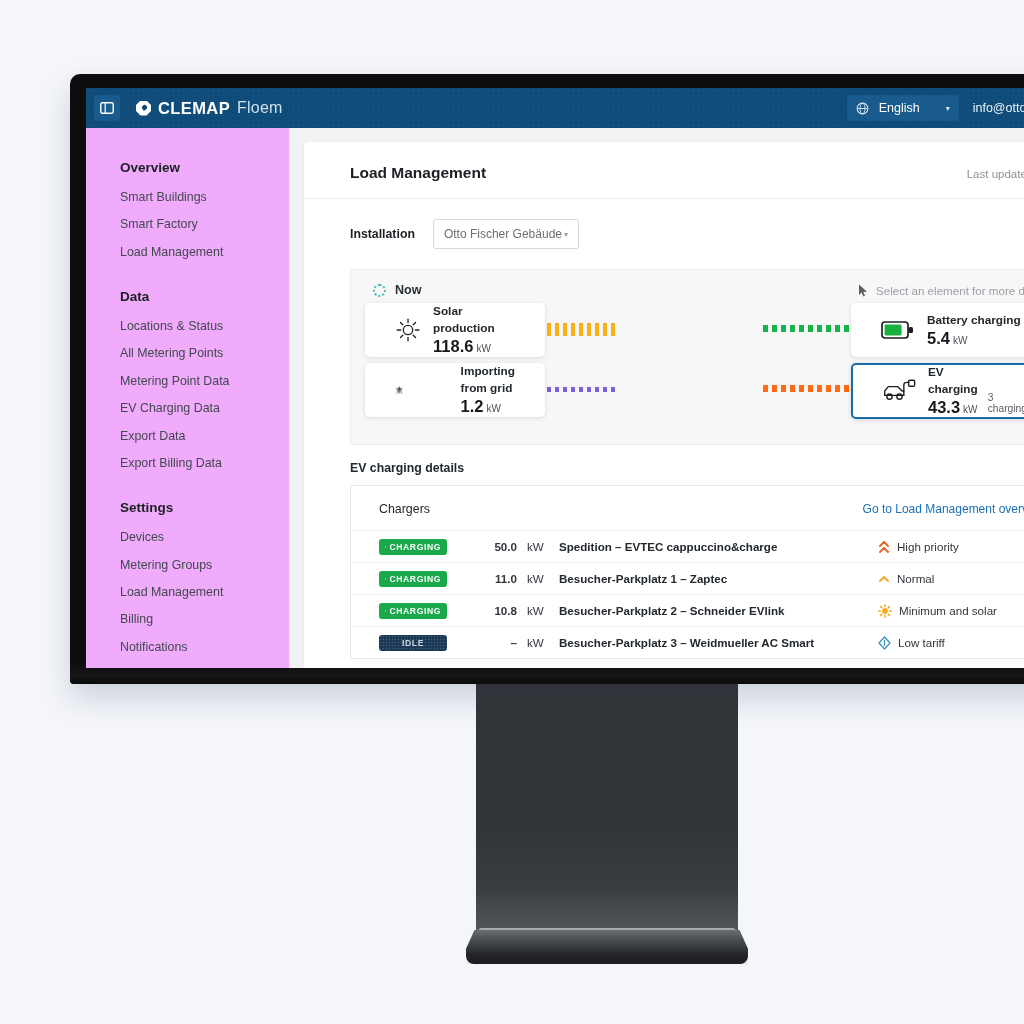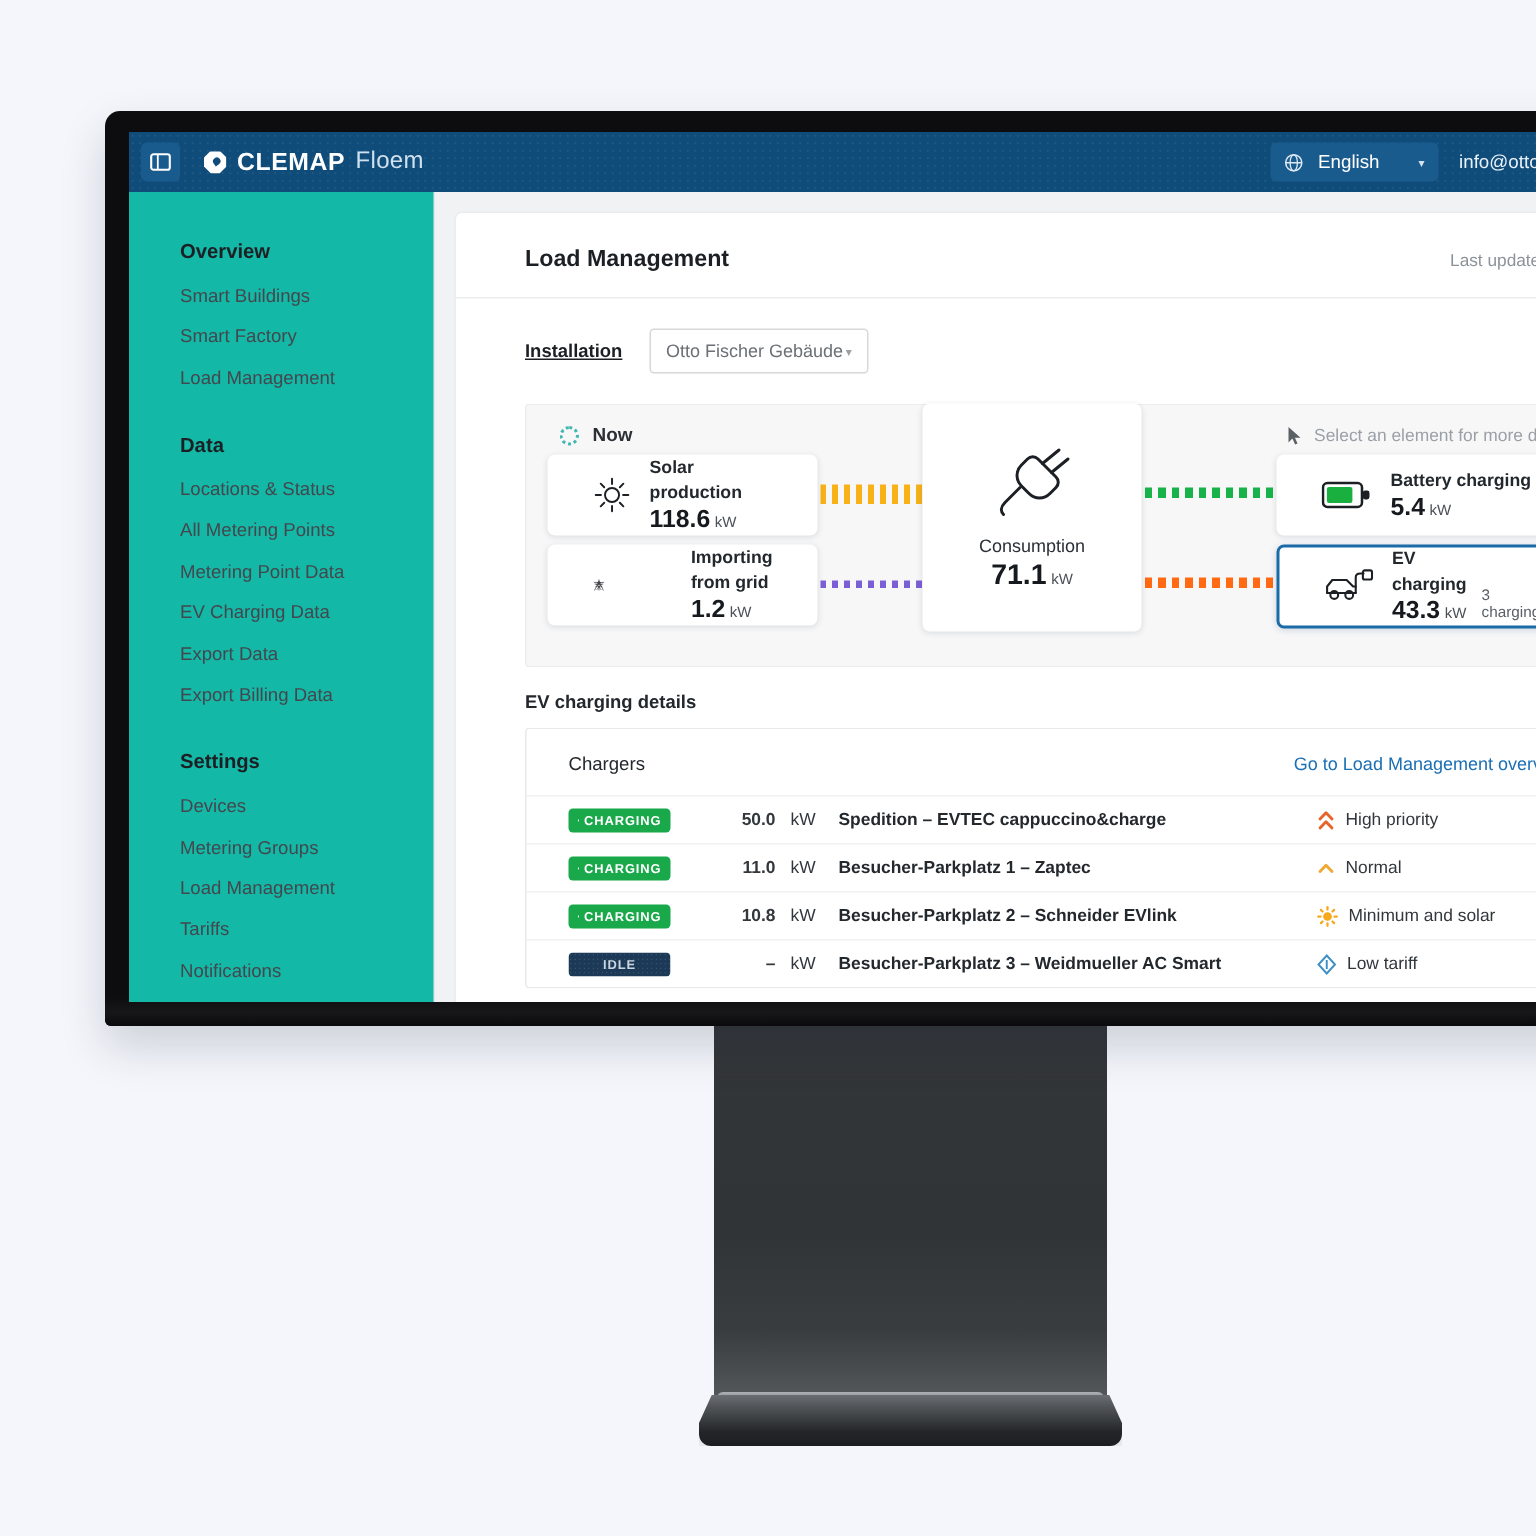--- a/index.html
+++ b/index.html
@@ -78,21 +78,21 @@
     border-radius: 4px; padding: 6px 9px 6px 9px; min-width: 112px; cursor: pointer;
   }
   .lang-label { color: #ffffff; font-size: 12.5px; }
   .lang-caret { margin-left: auto; color: #d5e4f0; font-size: 8px; }
   .globe { width: 13px; height: 13px; }
   .user-email { color: #e9f1f8; font-size: 12.5px; white-space: nowrap; }
 
   
   .app-body { display: flex; height: 540px; background: #fff; }
   .sidebar {
-    width: 204px; background: #14b8a6; border-right: 1px solid #e6e6e6;
+    width: 204px; background: #f0abfc; border-right: 1px solid #e6e6e6;
     padding: 32px 0 0 34px; flex-shrink: 0;
   }
   .nav-head { font-size: 13.5px; font-weight: bold; color: #1c2024; margin-bottom: 14px; }
   .nav-head.spaced { margin-top: 28px; }
   .nav-item {
     font-size: 12.4px; color: #43484e; margin-bottom: 10px; cursor: pointer; line-height: 1.4;
   }
 
   
   .main { flex: 1; background: #f1f2f4; padding: 14px 0 0 14px; overflow: hidden; }
@@ -101,21 +101,21 @@
     padding: 22px 0 0 0; box-shadow: 0 0 0 1px #ececec;
   }
   .page-head {
     display: flex; align-items: baseline; padding: 0 24px 16px 46px;
     border-bottom: 1px solid #eceded;
   }
   .page-title { font-size: 15.5px; font-weight: bold; color: #1c2024; }
   .last-updated { margin-left: auto; font-size: 11.5px; color: #8d9298; white-space: nowrap; }
 
   .install-row { display: flex; align-items: center; gap: 18px; padding: 20px 46px 20px 46px; }
-  .install-label { font-size: 12.3px; font-weight: bold; color: #1c2024; text-decoration: underline; }
+  .install-label { font-size: 12.3px; font-weight: bold; color: #1c2024; }
   .install-select {
     border: 1px solid #d6d8da; border-radius: 3px; background: #fff;
     padding: 7px 10px; width: 146px; display: flex; align-items: center; cursor: pointer;
   }
   .install-value { font-size: 12px; color: #6b7075; }
   .install-caret { margin-left: auto; color: #9aa0a6; font-size: 8px; }
 
   
   .flow-panel {
     margin: 0 0 0 46px; background: #f7f7f8; border: 1px solid #ededee;
@@ -254,21 +254,21 @@
         <div class="nav-item">All Metering Points</div>
         <div class="nav-item">Metering Point Data</div>
         <div class="nav-item">EV Charging Data</div>
         <div class="nav-item">Export Data</div>
         <div class="nav-item">Export Billing Data</div>
 
         <div class="nav-head spaced">Settings</div>
         <div class="nav-item">Devices</div>
         <div class="nav-item">Metering Groups</div>
         <div class="nav-item">Load Management</div>
-        <div class="nav-item">Tariffs</div>
+        <div class="nav-item">Billing</div>
         <div class="nav-item">Notifications</div>
         <div class="nav-item">Organizations</div>
 
       </div>
 
       <div class="main">
         <div class="content-card">
 
           <div class="page-head">
             <div class="page-title">Load Management</div>
@@ -336,32 +336,20 @@
                     <line x1="11" y1="9" x2="18" y2="15"></line>
                       <line x1="19" y1="9" x2="12" y2="15"></line>
                   </g>
                 </svg>
                 <div class="ntext">
                   <div class="ntitle">Importing from grid</div>
                   <div class="nval"><span>1.2</span><span class="nunit">kW</span></div>
                 </div>
               </div>
 
-              <div class="node" id="node-consumption">
-                <svg width="52" height="52" viewBox="0 0 52 52">
-                  <g stroke="#1c2024" stroke-width="2" fill="none" stroke-linecap="round" stroke-linejoin="round">
-                    <path d="M33 14 L44 5"></path>
-                    <path d="M39 20 L50 11"></path>
-                    <path d="M30 11 L42 23 C44 25 44 28 42 30 L38 34 C34 38 28 38 24 34 L19 29 C15 25 15 19 19 15 L23 11 C25 9 28 9 30 11 Z"></path>
-                    <path d="M18 30 L8 40 C5 43 5 46 7 48"></path>
-                  </g>
-                </svg>
-                <div class="ctitle">Consumption</div>
-                <div class="cval"><span>71.1</span><span class="nunit">kW</span></div>
-              </div>
 
               <div class="node" id="node-battery">
                 <svg width="34" height="24" viewBox="0 0 34 24">
                   <rect x="1" y="4" width="26" height="16" rx="3" fill="none" stroke="#1c2024" stroke-width="1.7"></rect>
                   <rect x="27.5" y="9" width="4.5" height="6" rx="1.6" fill="#1c2024"></rect>
                   <rect x="3.6" y="6.6" width="17" height="10.8" rx="1.4" fill="#19b03f"></rect>
                 </svg>
                 <div class="ntext">
                   <div class="ntitle">Battery charging</div>
                   <div class="nval"><span>5.4</span><span class="nunit">kW</span></div>

